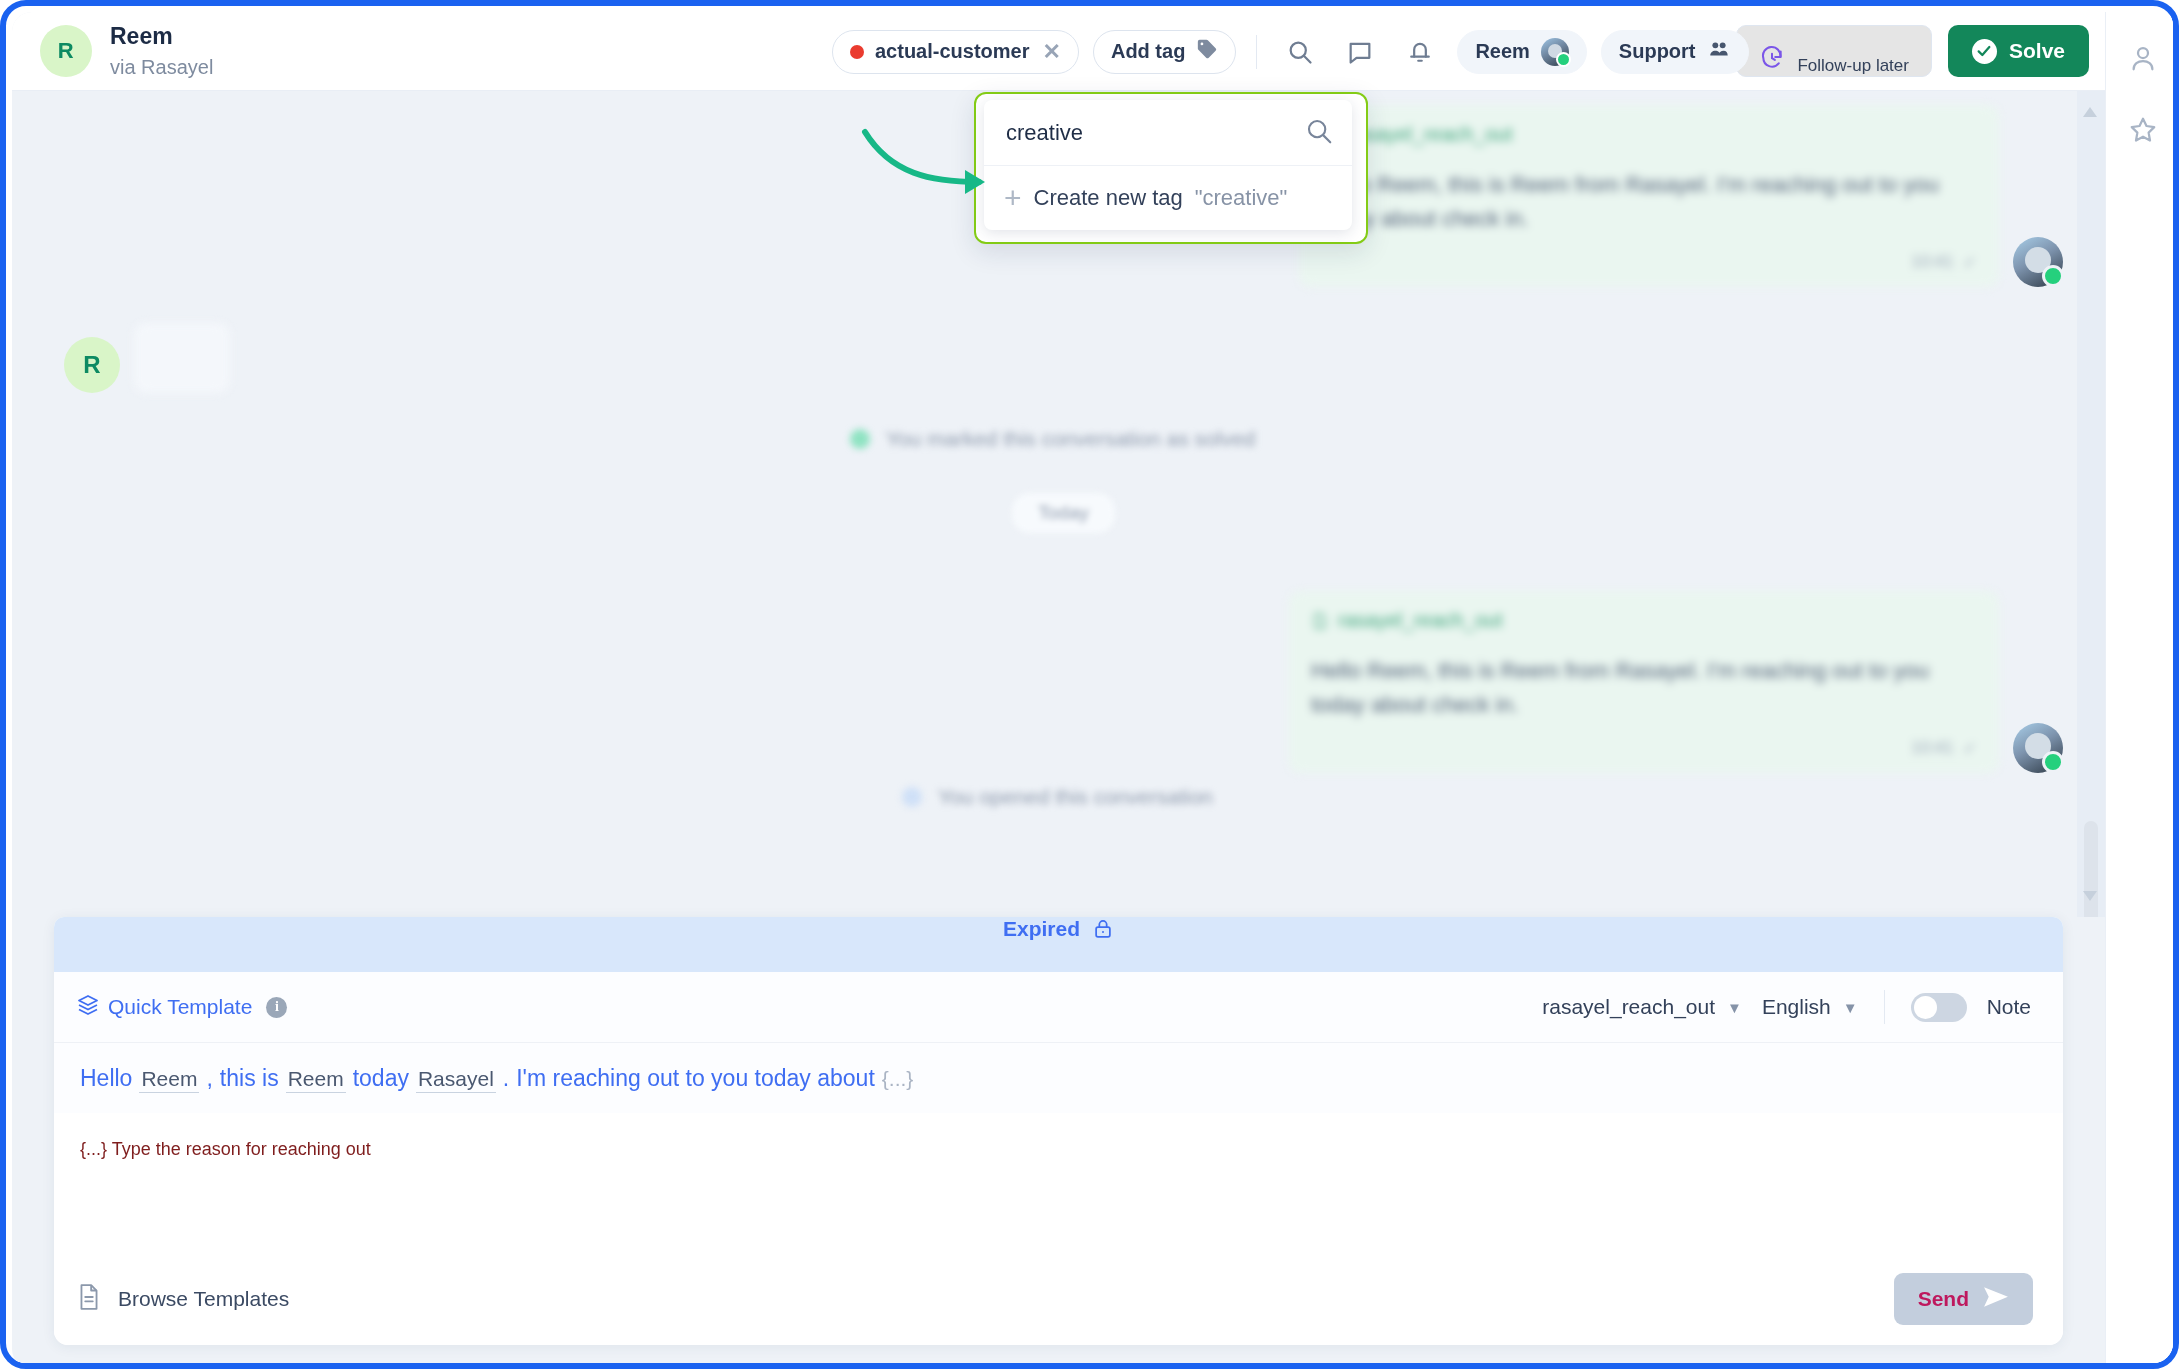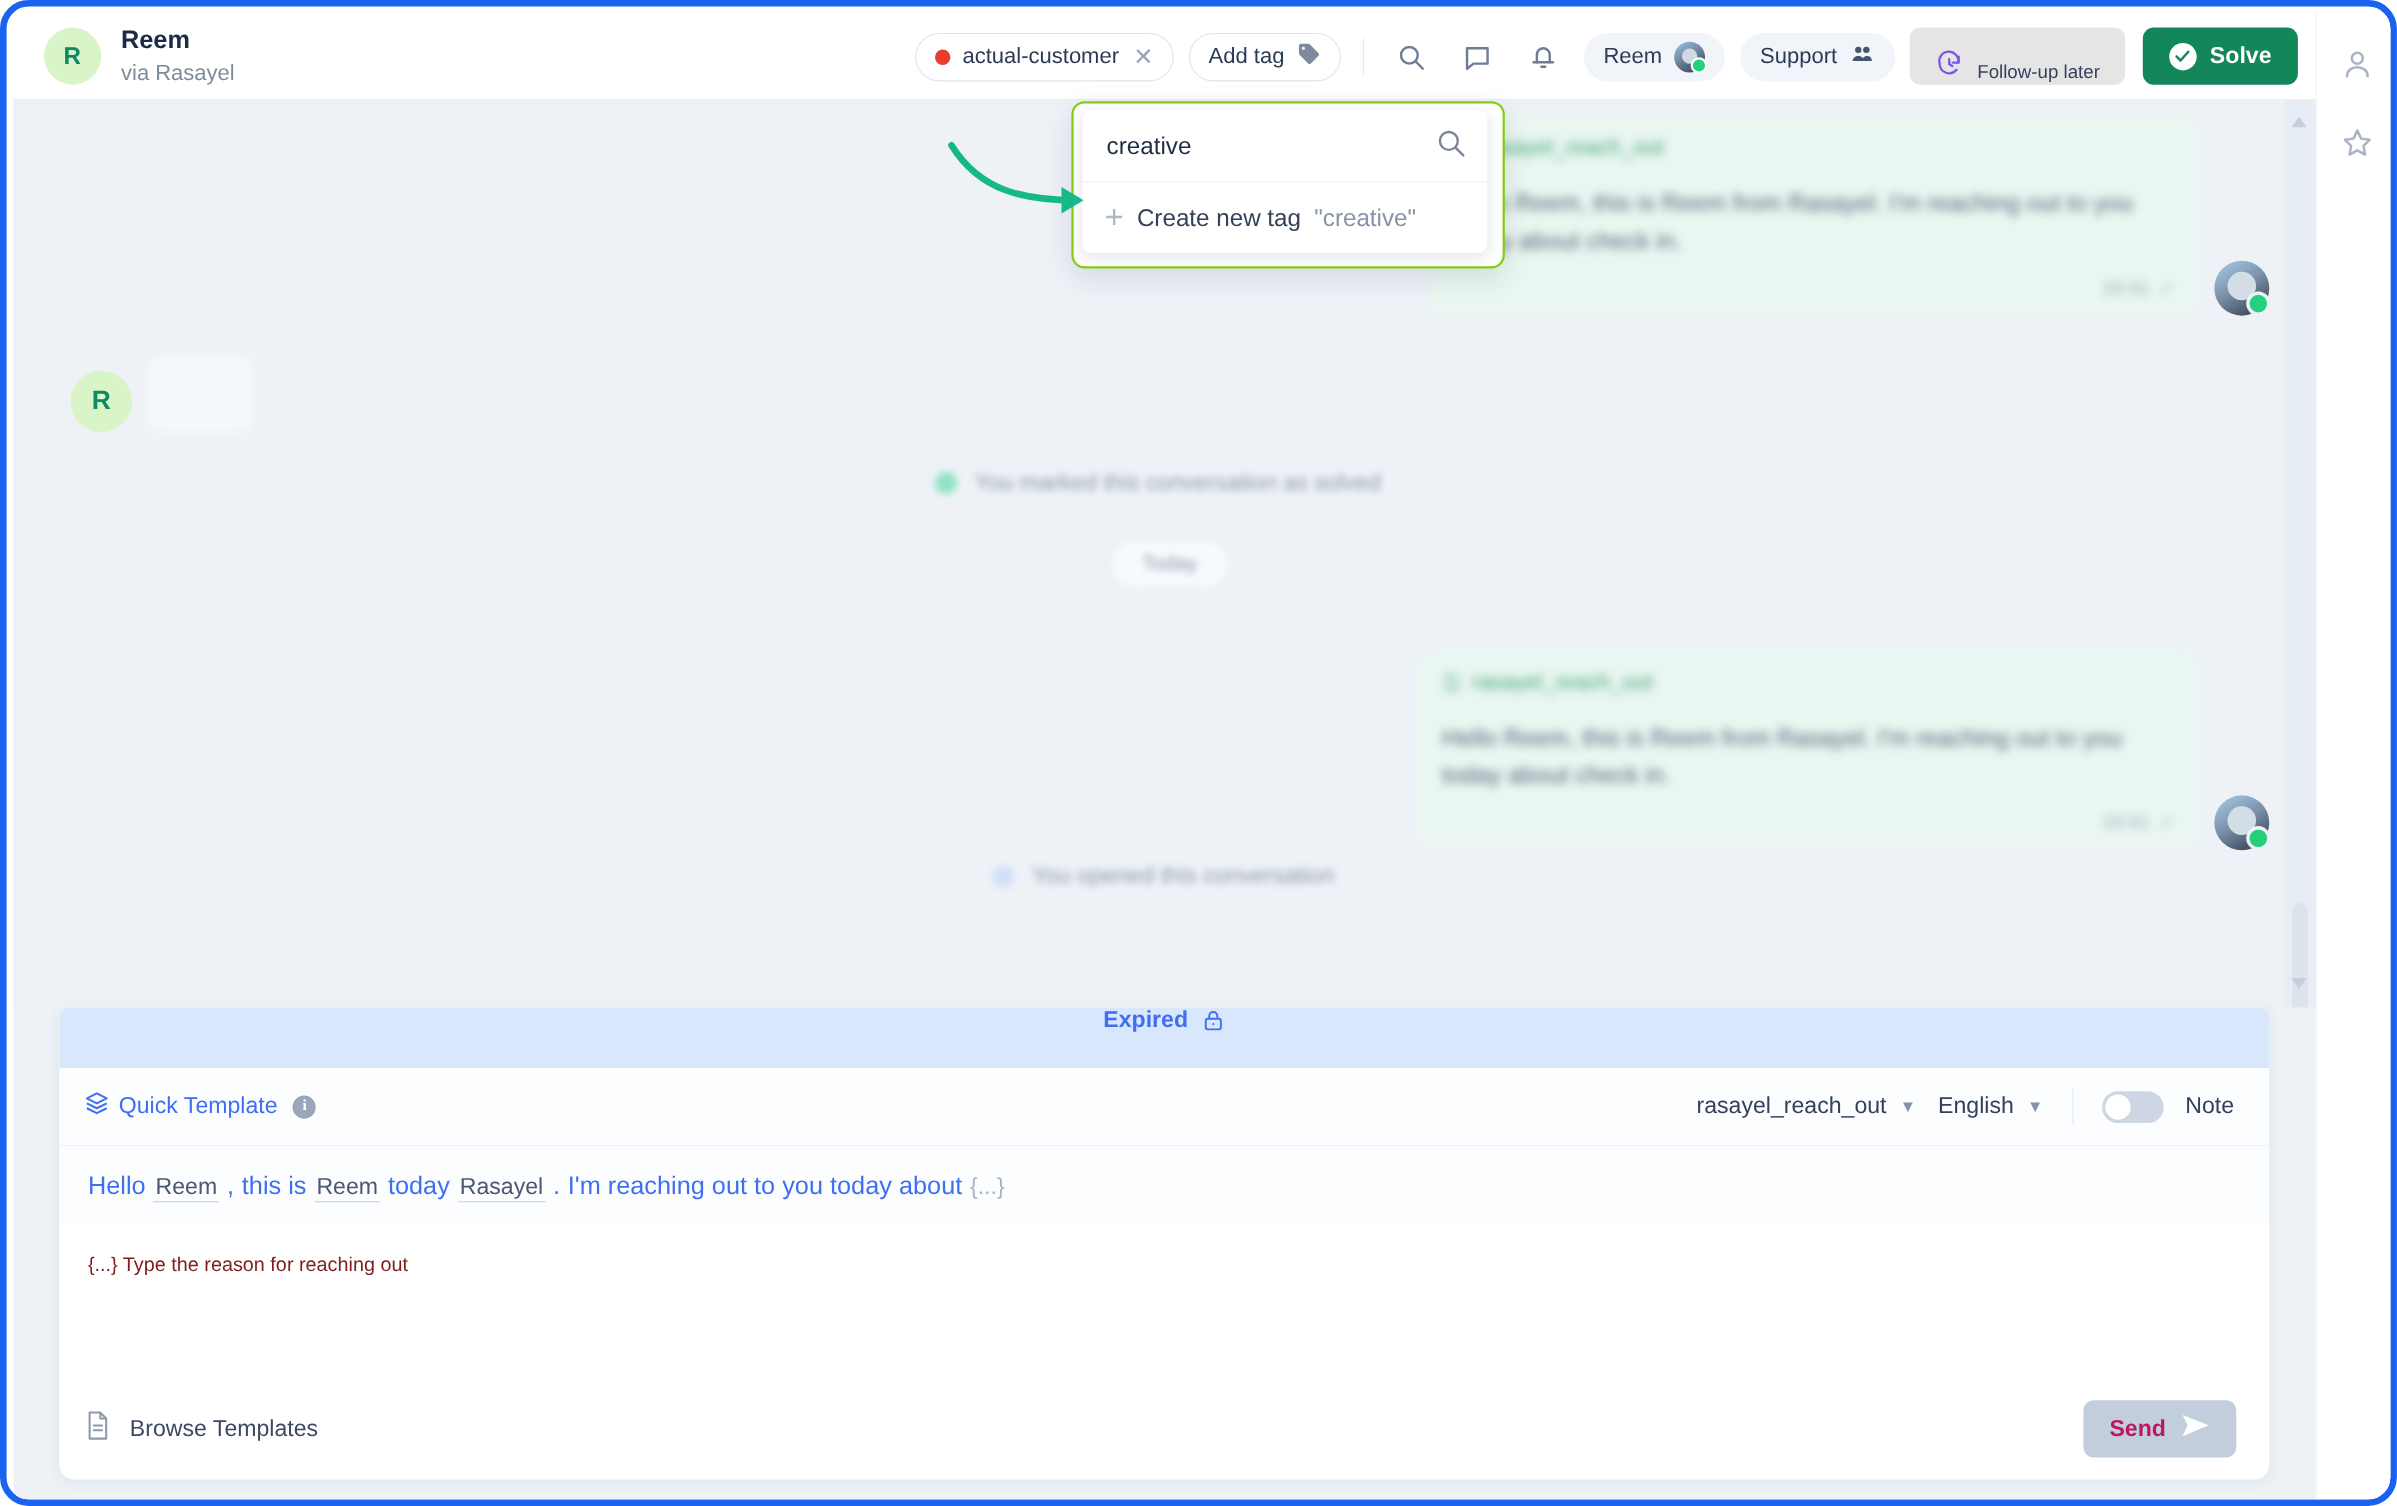--- a/index.html
+++ b/index.html
@@ -49,21 +49,21 @@
     display: flex; align-items: center; justify-content: center;
     font-size: 22px; font-weight: 700;
     letter-spacing: .5px;
   }
   .who-text { display: flex; flex-direction: column; line-height: 1.2; }
   .who-name { font-size: 23px; font-weight: 700; color: #1c2b45; }
   .who-sub  { font-size: 20px; color: #7e8b9f; margin-top: 5px; }
 
   #topbar-center {
     position: absolute; left: 820px; top: 0; height: 79px;
-    display: flex; align-items: center; gap: 14px;
+    display: flex; align-items: center; gap: 14px; font-weight: bold;
   }
   .chip {
     height: 44px; border: 1px solid #dde4ee; border-radius: 24px;
     display: flex; align-items: center; gap: 11px;
     padding: 0 17px; background: #fff;
     font-size: 20px; color: #2b3a55; white-space: nowrap;
   }
   .chip.soft { background: #f1f5fa; border-color: #f1f5fa; }
   .reddot { width: 14px; height: 14px; border-radius: 50%; background: #ea3b2f; }
   .x-glyph { color: #98a4b6; font-size: 22px; line-height: 1; margin-left: 2px; }

